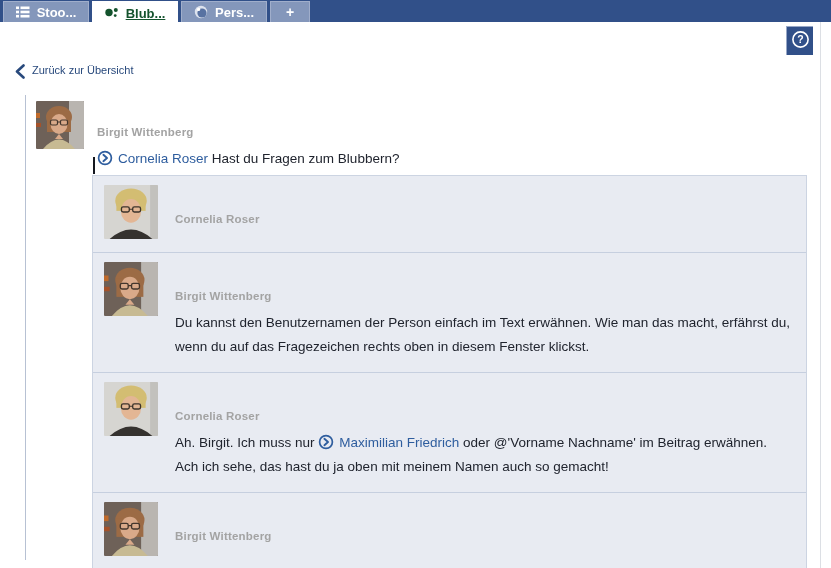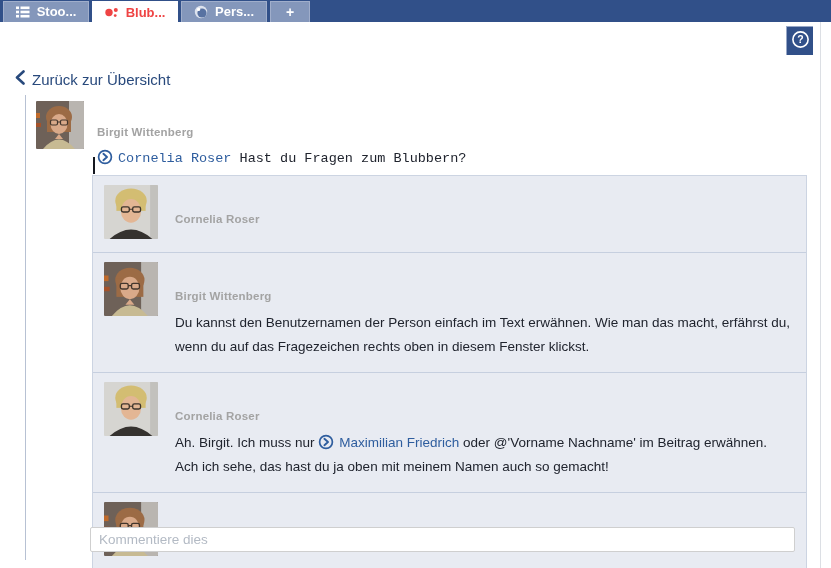--- a/index.html
+++ b/index.html
@@ -2,47 +2,47 @@
 <html><head>
 <meta charset="utf-8">
 <style>
   * { margin:0; padding:0; box-sizing:border-box; }
   html,body { width:831px; height:568px; overflow:hidden; background:#fff;
               font-family:"Liberation Sans", sans-serif; }
   .stage { position:absolute; top:0; left:0; width:831px; height:568px; background:#fff; }
 
   
   .tabbar { position:absolute; top:0; left:0; width:831px; height:22px;
-            background:#315089; display:flex; align-items:center; padding-left:3px; gap:3px; }
+            background:#315089; display:flex; align-items:flex-end; padding-left:3px; gap:3px; }
   .tab { height:21px; display:flex; align-items:center; justify-content:center; gap:7px;
          background:#8497bb; border:1px solid #a0aecb; border-bottom:none;
          color:#fff; font-weight:700; font-size:13px; width:86px; cursor:pointer; }
-  .tab.active { background:#fff; color:#ef4444; border-color:#fff; height:23px; margin-bottom:-2px; z-index:2; }
+  .tab.active { background:#fff; color:#14532d; border-color:#fff; height:23px; margin-bottom:-2px; z-index:2;text-decoration:underline; }
   .tab.plus { width:40px; font-size:14px; }
   .ticon { display:inline-flex; }
   .ticon svg { display:block; }
 
   
   .help-btn { position:absolute; top:26px; left:786px; width:27px; height:29px;
               background:#315089; border-top:1px solid #97a7c6; border-left:1px solid #97a7c6;
               display:flex; align-items:center; justify-content:center; cursor:pointer; }
 
   
-  .back-link { position:absolute; top:70px; left:15px; display:flex; align-items:flex-end; gap:7px;
-               color:#28497c; font-size:15px; text-decoration:none; cursor:pointer; }
+  .back-link { position:absolute; top:64px; left:15px; display:flex; align-items:flex-start; gap:7px;
+               color:#28497c; font-size:11px; text-decoration:none; cursor:pointer; }
 
   
   .thread-line { position:absolute; left:25px; top:95px; width:1px; height:465px; background:#b7c1d3; }
   .page-edge   { position:absolute; left:820px; top:22px; width:1px; height:546px; background:#dcdfe4; }
 
   .root { position:absolute; left:36px; top:101px; width:770px; }
   .root .avatar { float:left; width:48px; height:48px; }
   .root-content { margin-left:61px; }
   .author { font-size:11.5px; font-weight:700; color:#a3a3a3; letter-spacing:.2px;margin-top:25px; }
-  .root-message { margin-top:11px; font-size:13.5px; color:#20242e; line-height:20px;font-family:Liberation Mono, monospace; }
+  .root-message { margin-top:11px; font-size:13.5px; color:#20242e; line-height:20px; }
 
   .mention { color:#2e5d9e; text-decoration:none; cursor:pointer; white-space:nowrap; }
   .mention svg { vertical-align:-3px; margin-right:5px; }
 
   .caret { position:absolute; left:93px; top:157px; width:2px; height:17px; background:#15181f; }
 
   .replies { position:absolute; left:92px; top:175px; width:715px; min-height:345px;
              background:#e8ebf2; border:1px solid #ccd4e2; }
   .reply { display:flex; gap:17px; padding:9px 14px 13px 11px; }
   .reply + .reply { border-top:1px solid #c6cfdf; }
@@ -209,15 +209,14 @@
       <svg class="avatar">
           <use href="#av-birgit"></use>
         </svg>
       <div class="reply-content">
         <div class="author">Birgit Wittenberg</div>
       </div>
     </div>
 
   </div>
 
-  <input class="comment-input" type="text" placeholder="Kommentiere dies" style="">
 
 </div>
 
 </body></html>

